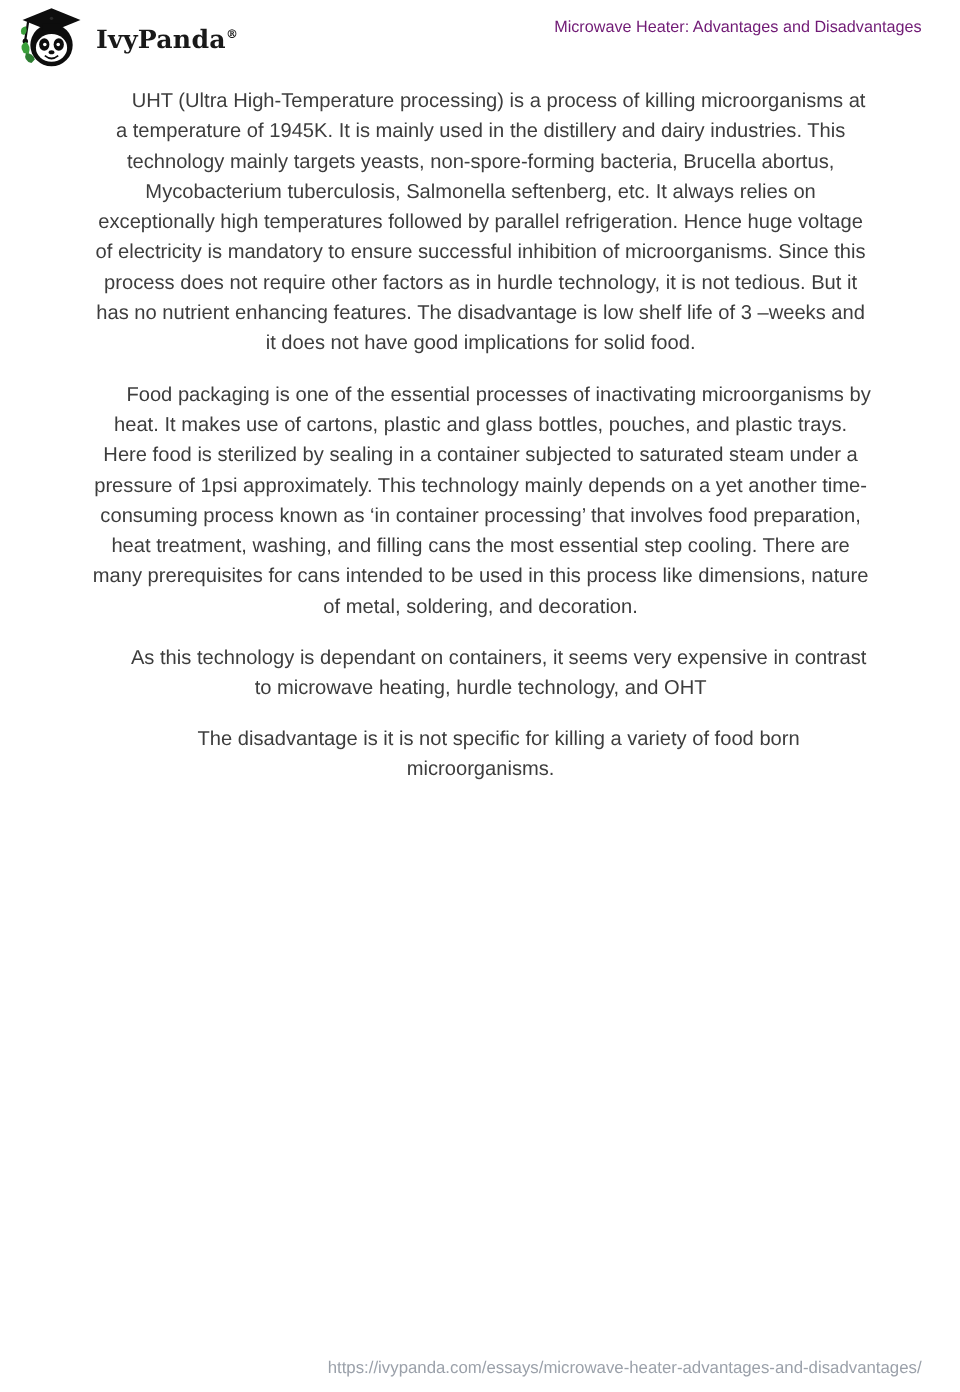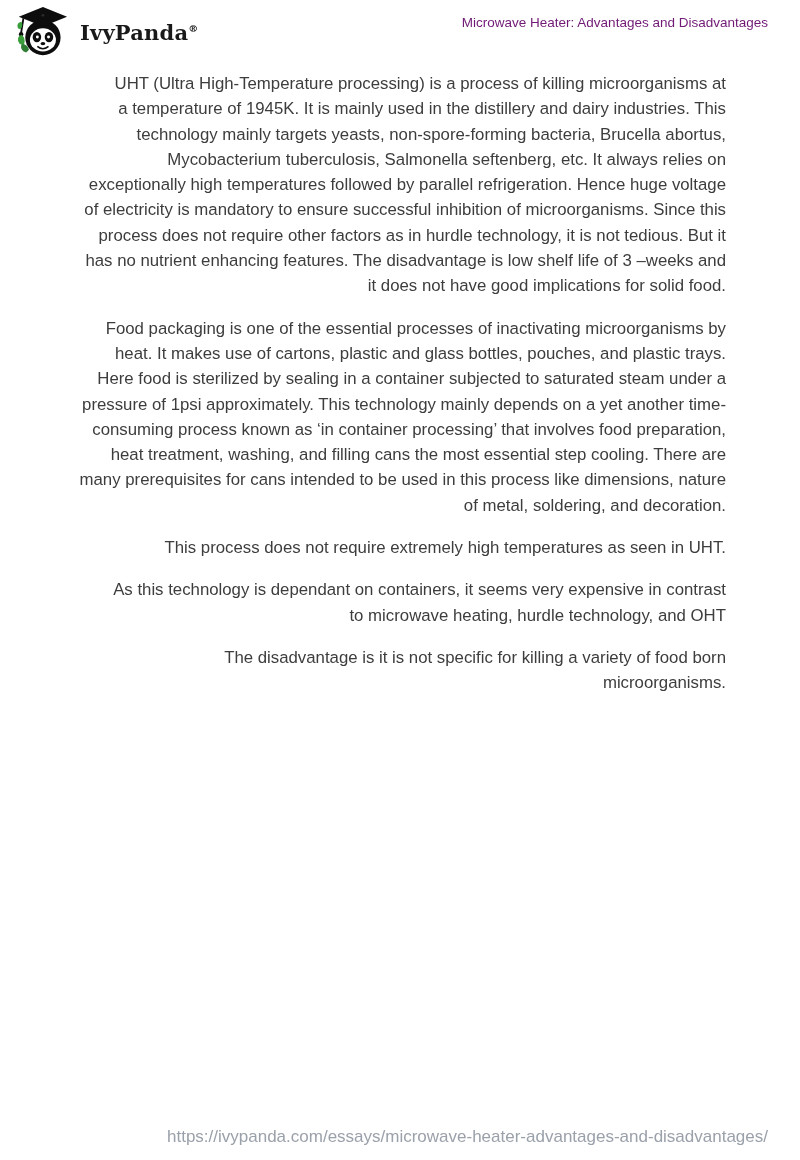--- a/index.html
+++ b/index.html
@@ -40,33 +40,33 @@
 
   
   .content {
     position: absolute;
     top: 71px;
     left: 75px;
     width: 651px;
     color: #3d3d3d;
     font-size: 16.8px;
     line-height: 25.3px;
-    text-align: right;
+    text-align: center;
   }
   .content p {
     margin: 0 0 17px 0;
     text-indent: 30px;
   }
 
   
   .footer-url {
     position: absolute;
     bottom: 13px;
     right: 32px;
-    font-size: 17px;
+    font-size: 14px;
     color: #9ba1aa;
     text-decoration: none;
     white-space: nowrap;
   }
 </style>
 </head>
 <body>
 
 <div class="page">
 
@@ -100,20 +100,19 @@
         </svg>
       </span>
       <span class="brand-name"><span>IvyPanda</span><span class="reg">®</span></span>
     </div>
     <div class="doc-title">Microwave Heater: Advantages and Disadvantages</div>
   </div>
 
   <div class="content">
     <p>UHT (Ultra High-Temperature processing) is a process of killing microorganisms at a temperature of 1945K. It is mainly used in the distillery and dairy industries. This technology mainly targets yeasts, non-spore-forming bacteria, Brucella abortus, Mycobacterium tuberculosis, Salmonella seftenberg, etc. It always relies on exceptionally high temperatures followed by parallel refrigeration. Hence huge voltage of electricity is mandatory to ensure successful inhibition of microorganisms. Since this process does not require other factors as in hurdle technology, it is not tedious. But it has no nutrient enhancing features. The disadvantage is low shelf life of 3 –weeks and it does not have good implications for solid food.</p>
     <p>Food packaging is one of the essential processes of inactivating microorganisms by heat. It makes use of cartons, plastic and glass bottles, pouches, and plastic trays. Here food is sterilized by sealing in a container subjected to saturated steam under a pressure of 1psi approximately. This technology mainly depends on a yet another time-consuming process known as ‘in container processing’ that involves food preparation, heat treatment, washing, and filling cans the most essential step cooling. There are many prerequisites for cans intended to be used in this process like dimensions, nature of metal, soldering, and decoration.</p>
-    <p>This process does not require extremely high temperatures as seen in UHT.</p>
     <p>As this technology is dependant on containers, it seems very expensive in contrast to microwave heating, hurdle technology, and OHT</p>
     <p>The disadvantage is it is not specific for killing a variety of food born microorganisms.</p>
   </div>
 
   <a class="footer-url" href="#">https://ivypanda.com/essays/microwave-heater-advantages-and-disadvantages/</a>
 
 </div>
 
 </body></html>

